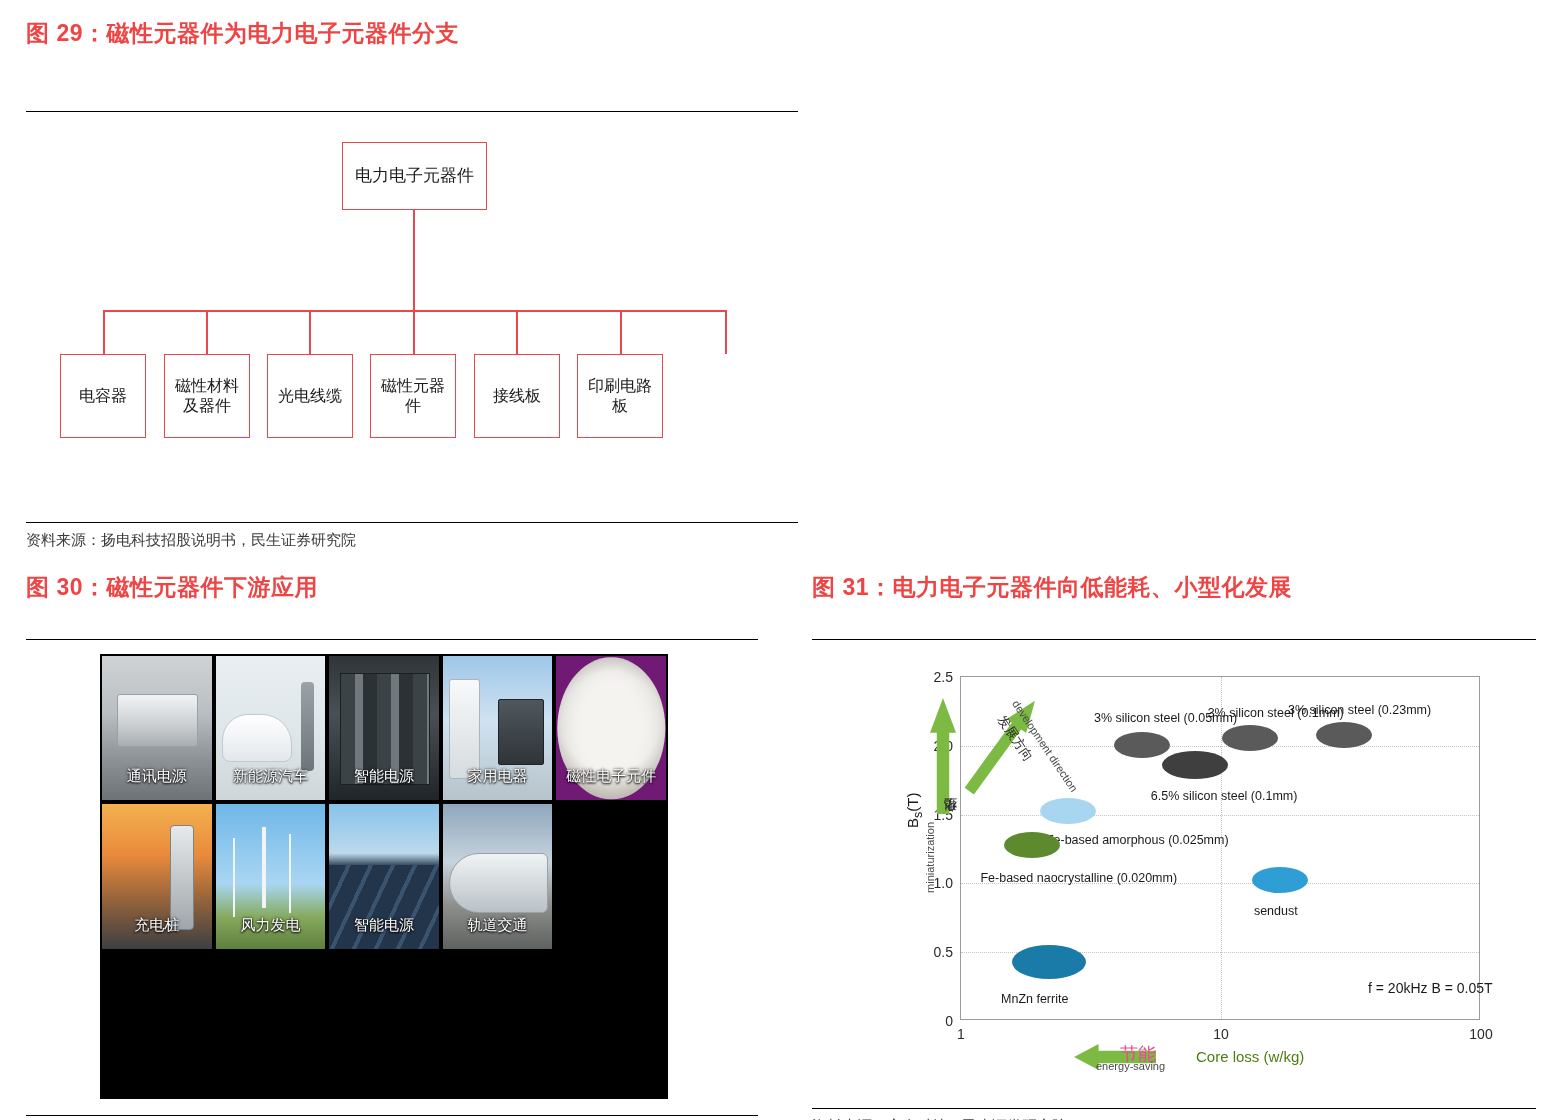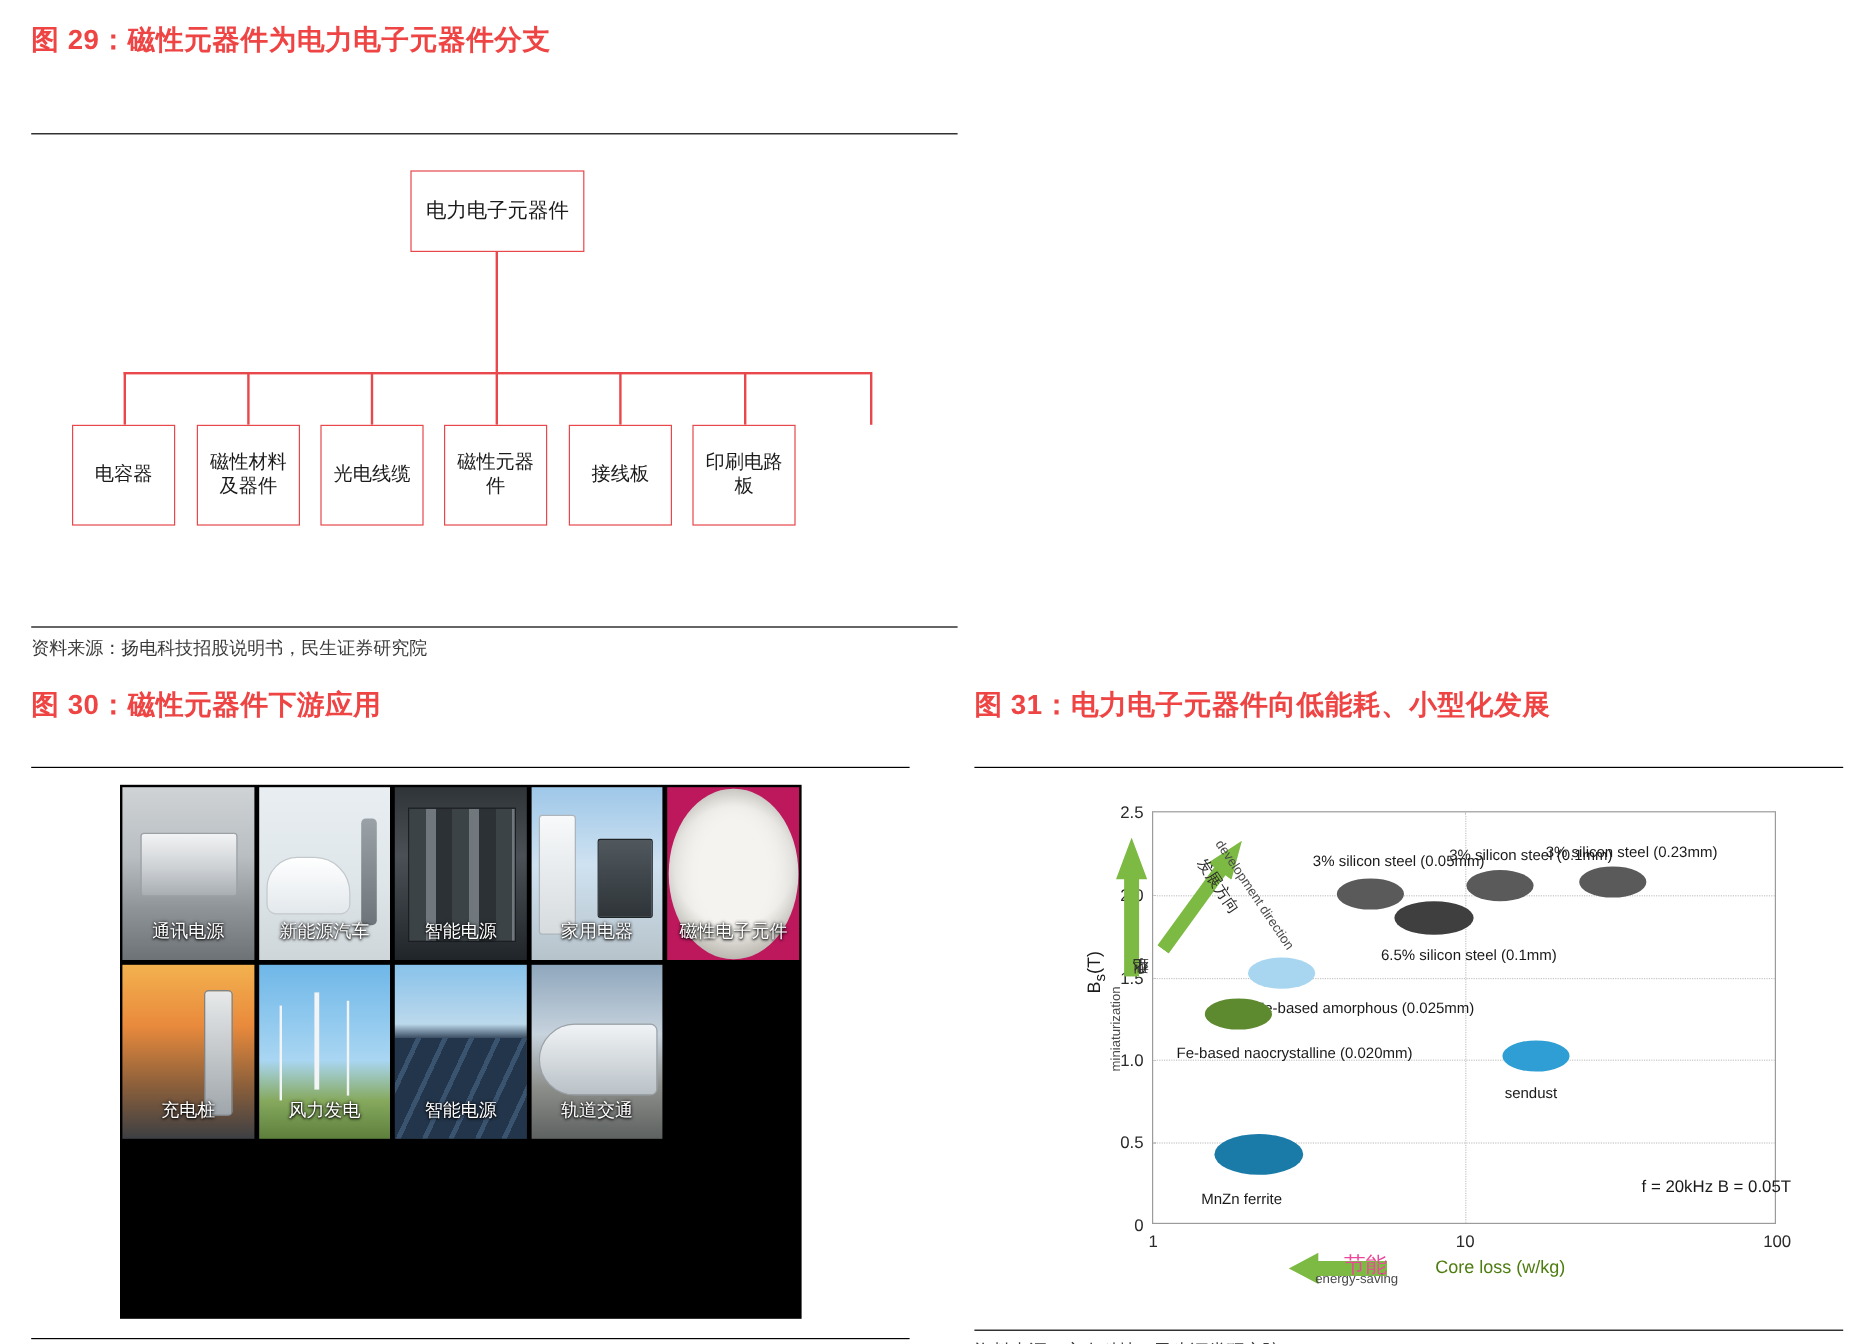--- a/index.html
+++ b/index.html
@@ -145,21 +145,21 @@
   }
   .ph-home { background: linear-gradient(180deg,#9ec7e8 0%,#cfe2f1 45%,#b7c3ca 100%); }
   .ph-home::before {
     content:""; position:absolute; left:6%; top:16%; width:26%; height:68%;
     background: linear-gradient(180deg,#f7f9fa,#d6dbde); border:1px solid #aeb5ba; border-radius:3px;
   }
   .ph-home::after {
     content:""; position:absolute; right:8%; top:30%; width:40%; height:44%;
     background: linear-gradient(180deg,#50585e,#2e3438); border:1px solid #1e2326; border-radius:2px;
   }
-  .ph-mag { background:#be185d; }
+  .ph-mag { background:#701a75; }
   .ph-mag::after {
     content:""; position:absolute; left:50%; top:50%; transform:translate(-50%,-50%);
     width:98%; height:98%; border-radius:50%;
     background: radial-gradient(circle at 50% 45%, #f4f3ef 0 52%, #d9d6cf 72%, #bdb9b1 100%);
     box-shadow: inset 0 0 24px rgba(0,0,0,.18);
   }
   .ph-charge { background: linear-gradient(180deg,#f3b14f 0%,#e98a3c 35%,#8a5f3b 70%,#3d3f43 100%); }
   .ph-charge::after {
     content:""; position:absolute; right:16%; top:14%; width:20%; height:72%;
     background: linear-gradient(180deg,#e7e9ea,#9fa6ab); border-radius:4px; border:1px solid #7d8489;

